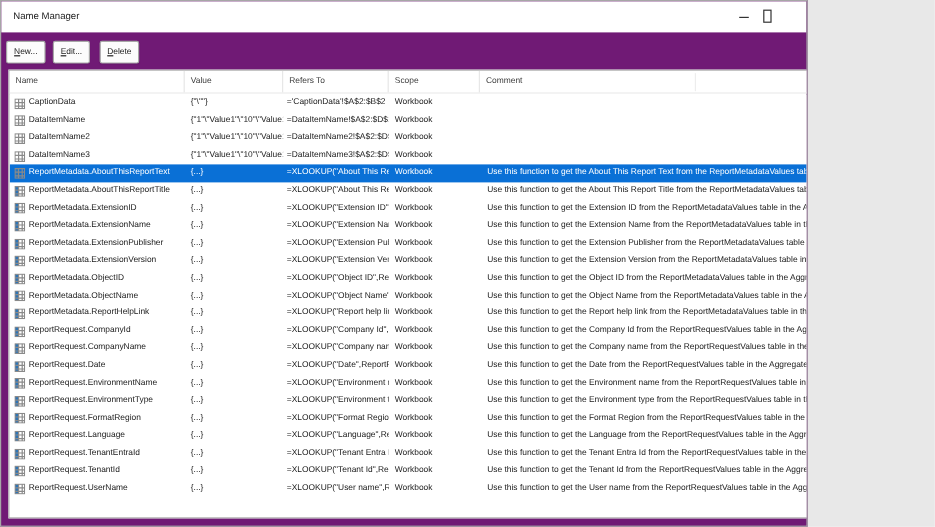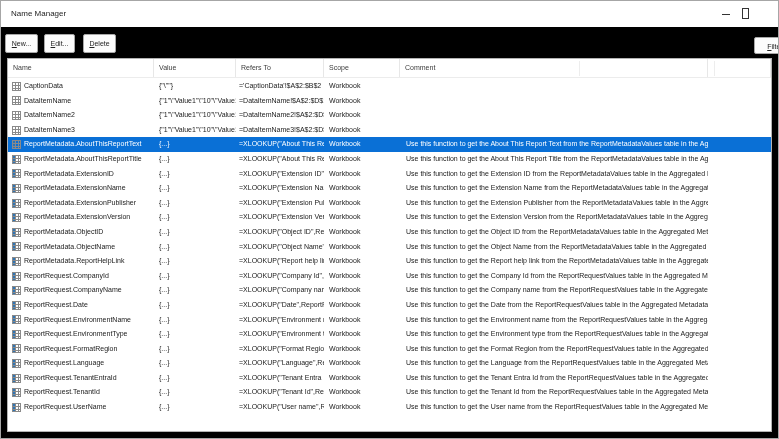--- a/index.html
+++ b/index.html
@@ -1,20 +1,20 @@
 <!DOCTYPE html>
 <html><head>
 <meta charset="utf-8">
 <style>
   * { margin:0; padding:0; box-sizing:border-box; }
   html,body { width:779px; height:439px; }
   body { font-family:"Liberation Sans", sans-serif; background:#e8e8e8; }
 
   .window {
-    position:relative; width:779px; height:439px; background:#000000;
+    position:relative; width:673px; height:439px; background:#701a75;
     border:1px solid #a6a6a6; overflow:hidden;
   }
 
   
   .titlebar { position:absolute; left:0; top:0; width:100%; height:26px; background:#ffffff; }
   .title { position:absolute; left:10px; top:8px; font-size:8px; color:#1d1d1d; }
   .win-min { position:absolute; right:48px; top:13px; width:8px; height:1px; background:#333; cursor:pointer; }
   .win-max { position:absolute; right:29px; top:7px; width:7px; height:11px; border:1px solid #333; cursor:pointer; }
 
   

